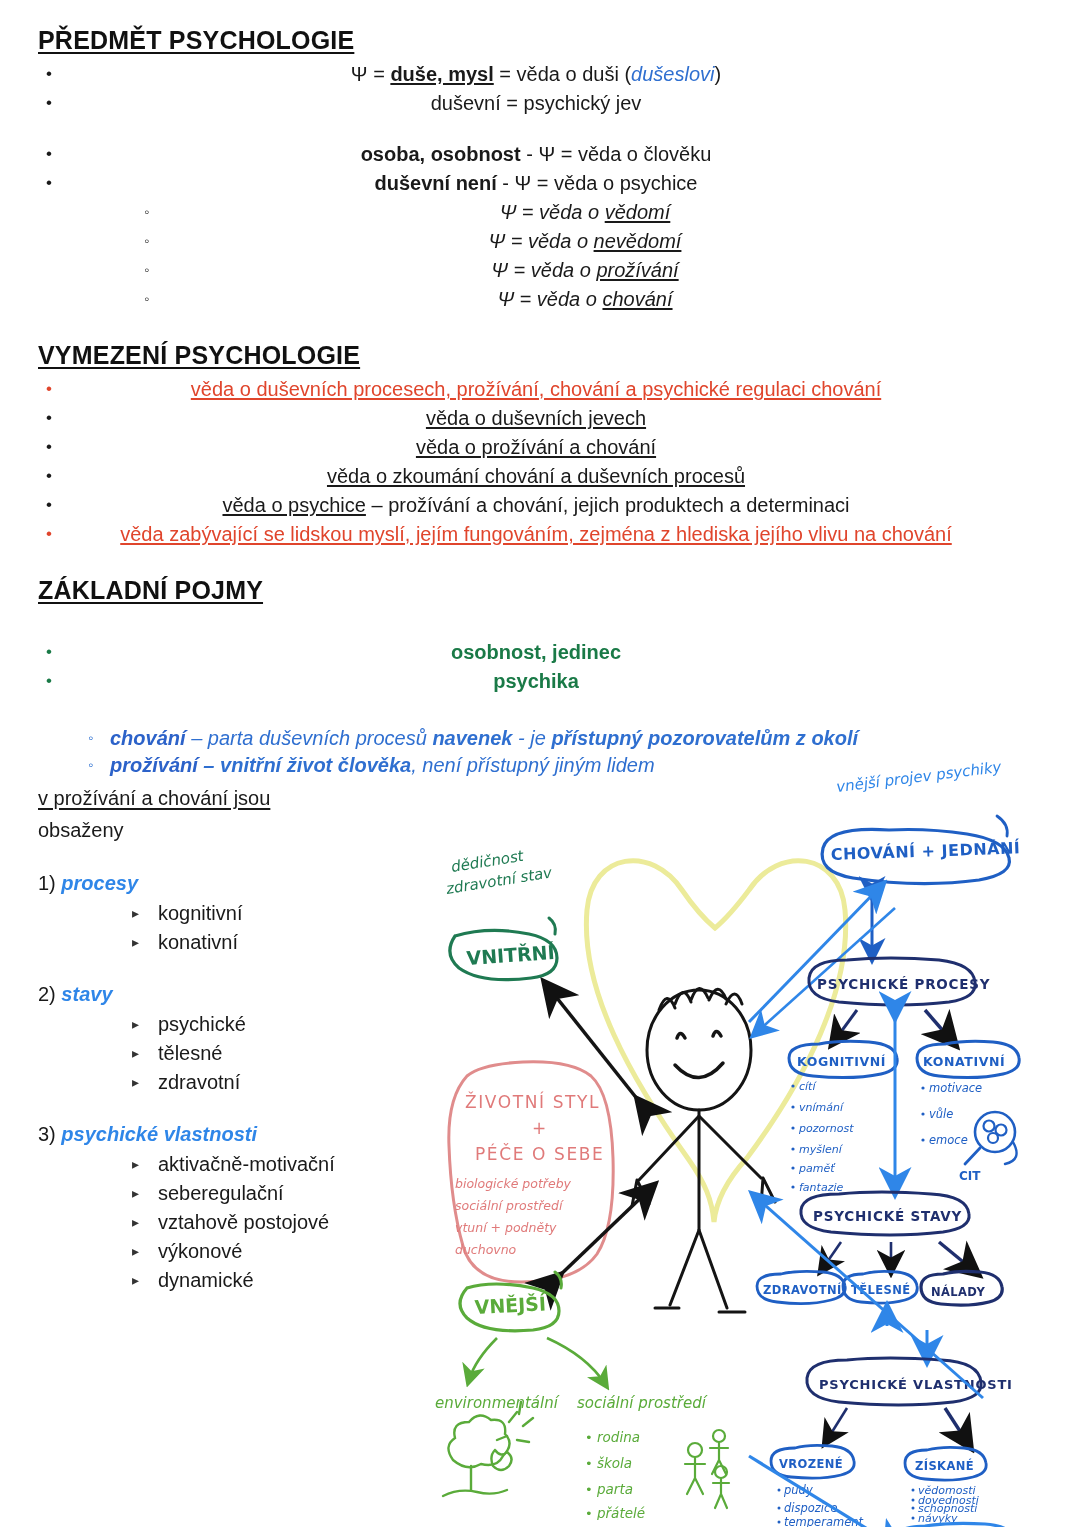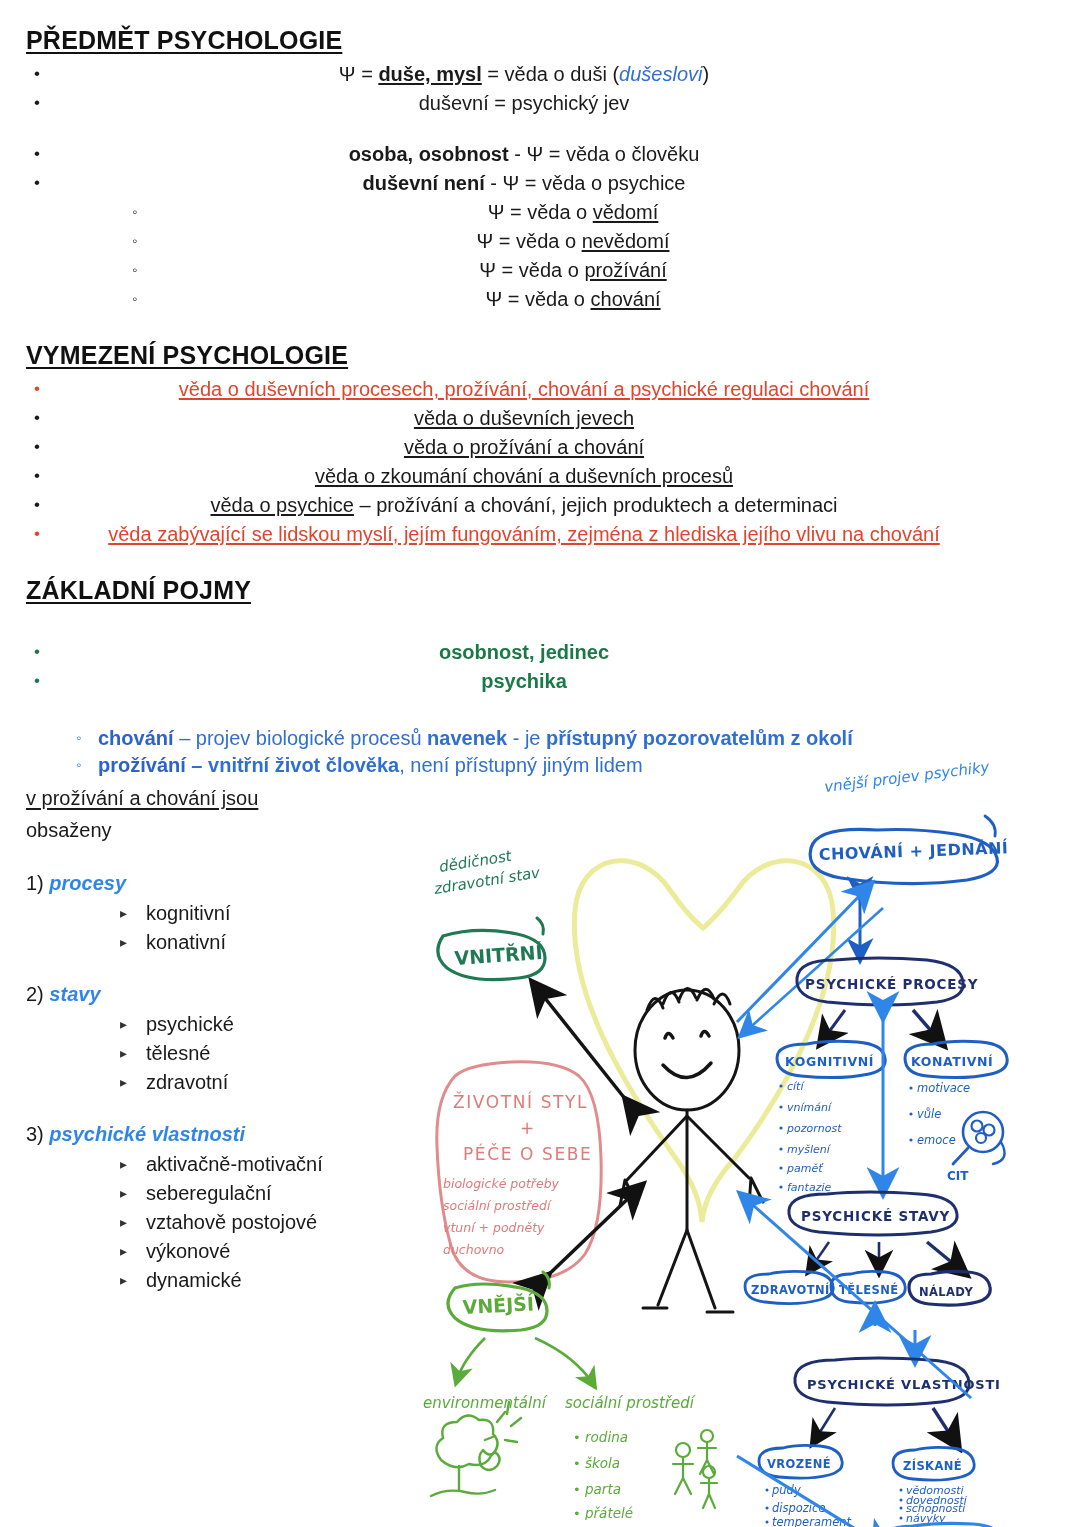--- a/index.html
+++ b/index.html
@@ -5,38 +5,38 @@
   * { box-sizing: border-box; }
   html, body { margin:0; padding:0; }
   body {
     width:1080px; height:1527px;
     background:#ffffff;
     font-family:"Liberation Sans", sans-serif;
     color:#1a1a1a;
     position:relative;
     overflow:hidden;
   }
-  .page { position:relative; width:992px; height:1527px; padding:0; }
+  .page { position:relative; width:992px; height:1527px; padding:0;margin-left:12px; }
 
   h2.sec {
     font-size:25px; font-weight:bold; letter-spacing:0.2px;
     margin:0 0 6px 26px; text-decoration:underline; text-underline-offset:3px;
     color:#111;
   }
   .bul { list-style:none; margin:0; padding:0;text-align:center; }
   .bul li {
     position:relative; padding-left:30px; font-size:20px; line-height:27px;
     margin:0 0 2px 26px;
   }
   .bul li:before {
     content:"•"; position:absolute; left:8px; top:-1px; font-size:17px;
   }
   .bul li.red:before { color:#e0452c; }
   .bul li.green:before { color:#1a7a47; }
-  .sub { list-style:none; margin:2px 0 0 0; padding:0; }
+  .sub { list-style:none; margin:2px 0 0 0; padding:0;font-style:italic; }
   .sub li {
     position:relative; padding-left:26px; font-size:20px; line-height:27px;
     margin-left:72px;
   }
   .sub li:before {
     content:"\25E6"; position:absolute; left:4px; top:-1px; font-size:15px; color:#333;
   }
   .sub li.blue:before { color:#2c6fd1; }
   .u { text-decoration:underline; text-underline-offset:2px; }
   .b { font-weight:bold; }
@@ -109,21 +109,21 @@
 
   <div style="margin-top:28px;">
     <h2 class="sec">ZÁKLADNÍ POJMY</h2>
     <div style="height:28px;"></div>
     <ul class="bul">
       <li class="green"><span class="b green">osobnost, jedinec</span></li>
       <li class="green"><span class="b green">psychika</span></li>
     </ul>
     <div style="height:26px;"></div>
     <ul class="sub">
-      <li class="blue"><span class="b blue2">chování</span><span> – projev biologické procesů </span><span class="b">navenek</span><span> - je </span><span class="b">přístupný pozorovatelům z okolí</span></li>
+      <li class="blue"><span class="b blue2">chování</span><span> – parta duševních procesů </span><span class="b">navenek</span><span> - je </span><span class="b">přístupný pozorovatelům z okolí</span></li>
       <li class="blue"><span class="b blue2">prožívání</span><span class="b"> – </span><span class="b">vnitřní život člověka</span><span>, není přístupný jiným lidem</span></li>
     </ul>
   </div>
 
   <div class="lowleft">
     <div class="hdr">
       <div>v prožívání a chování jsou</div>
       <div style="display:inline-block;">obsaženy</div>
     </div>
 

